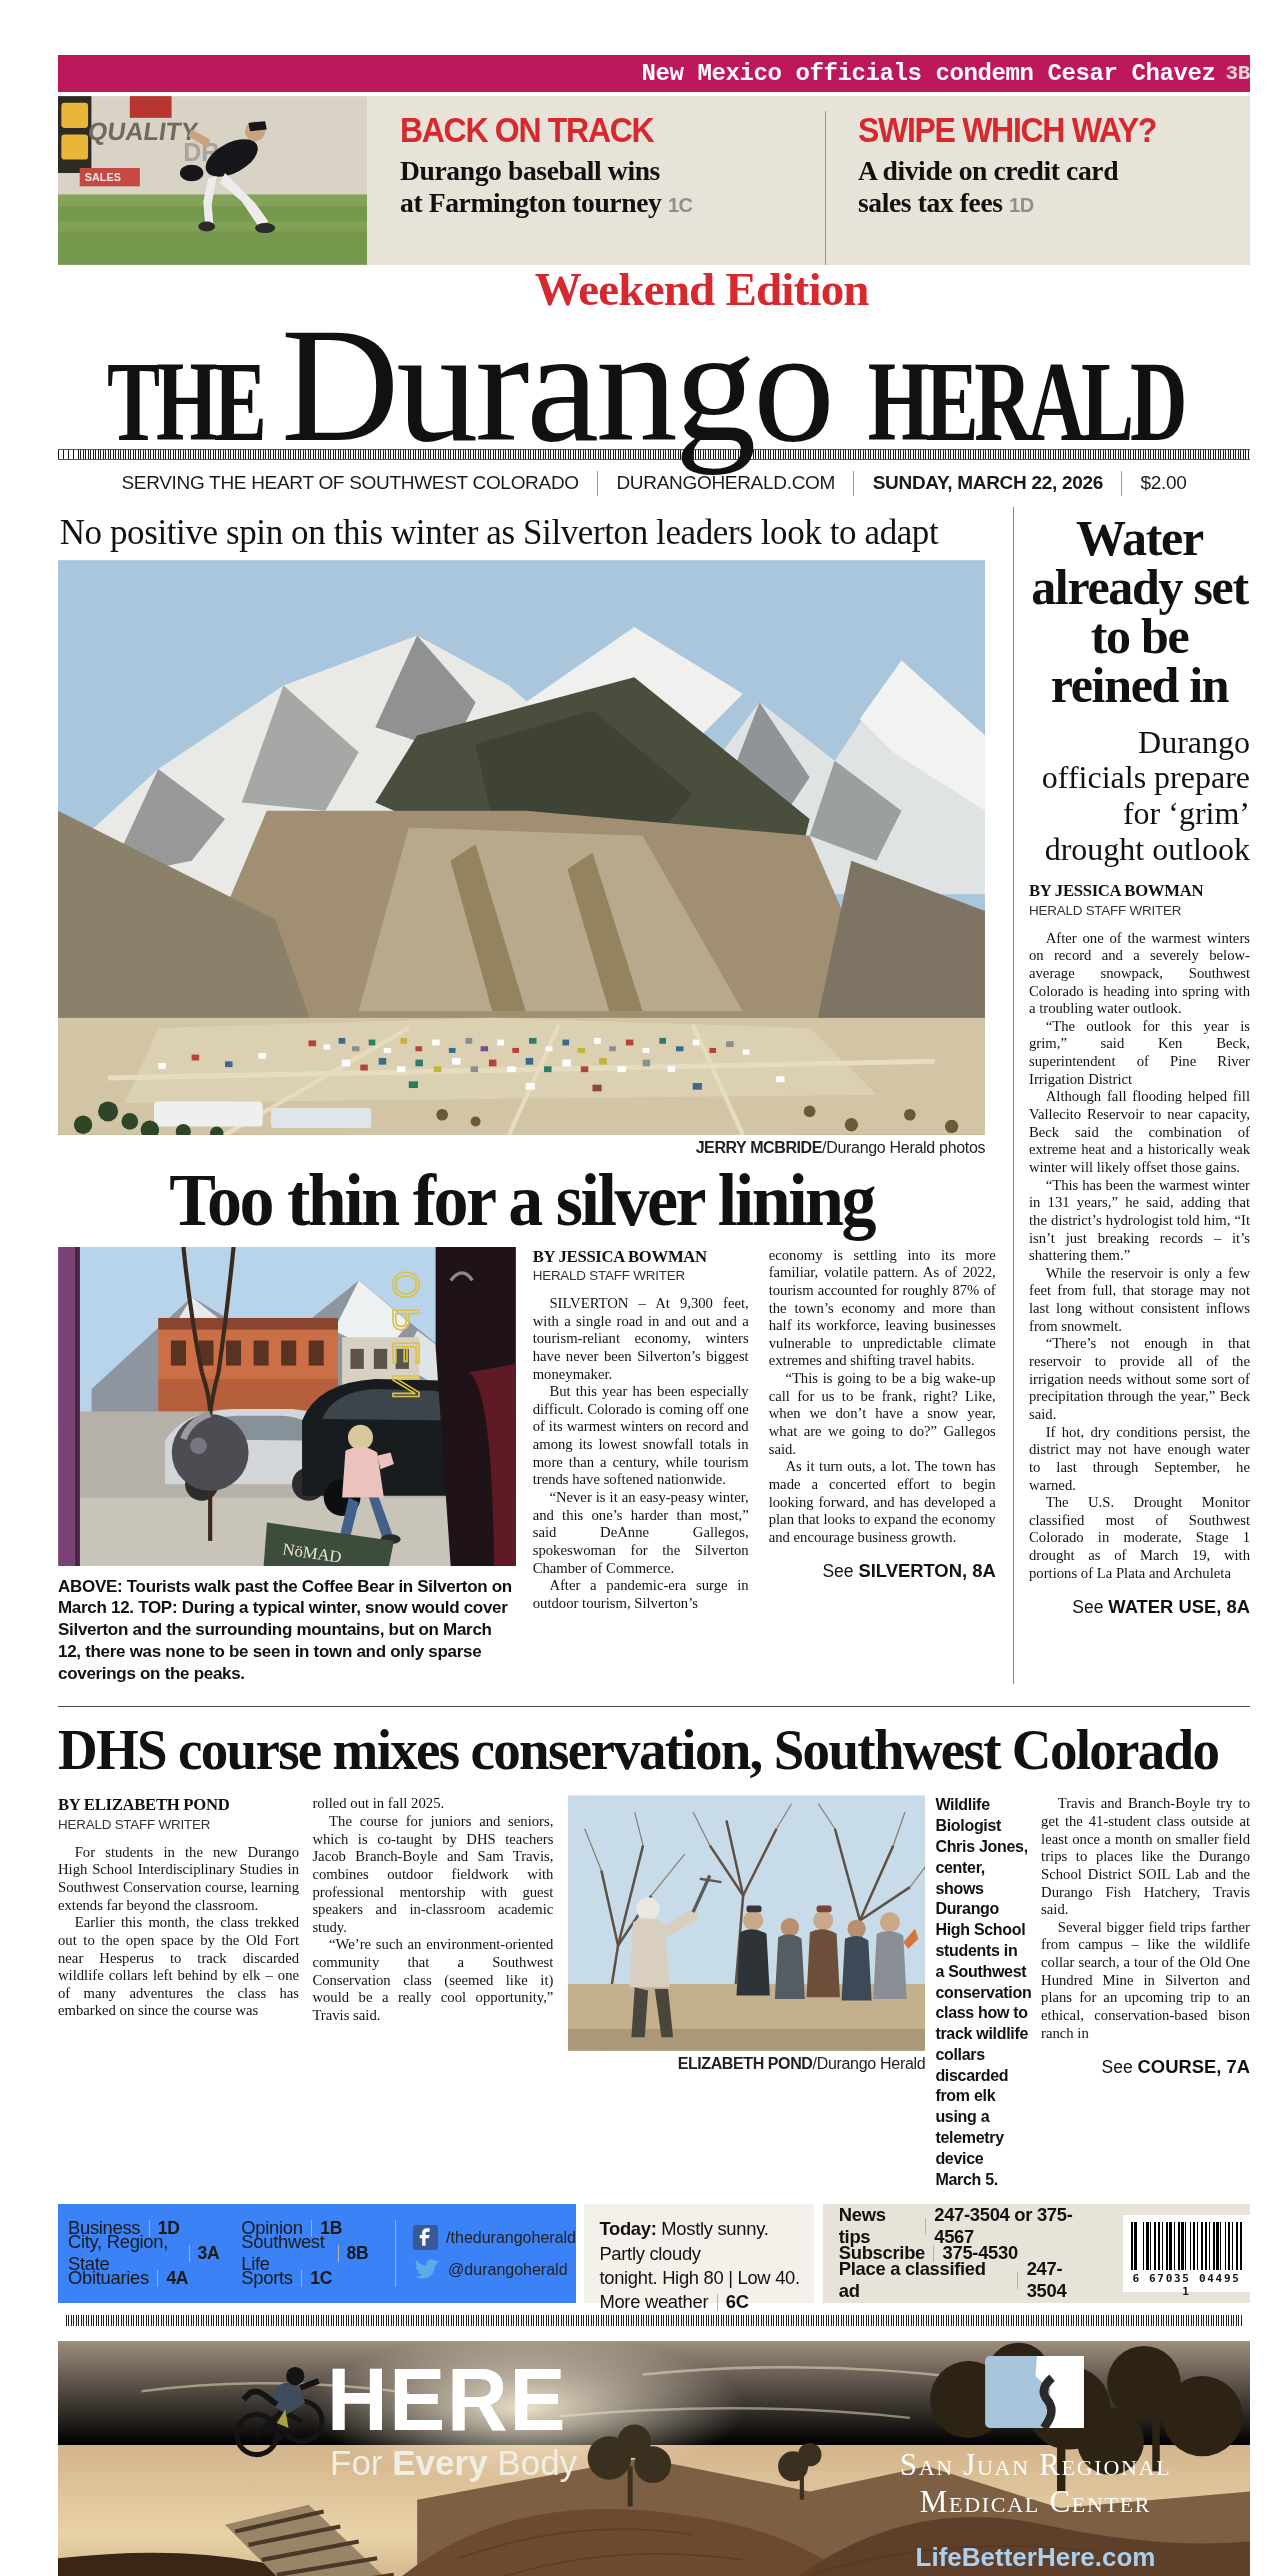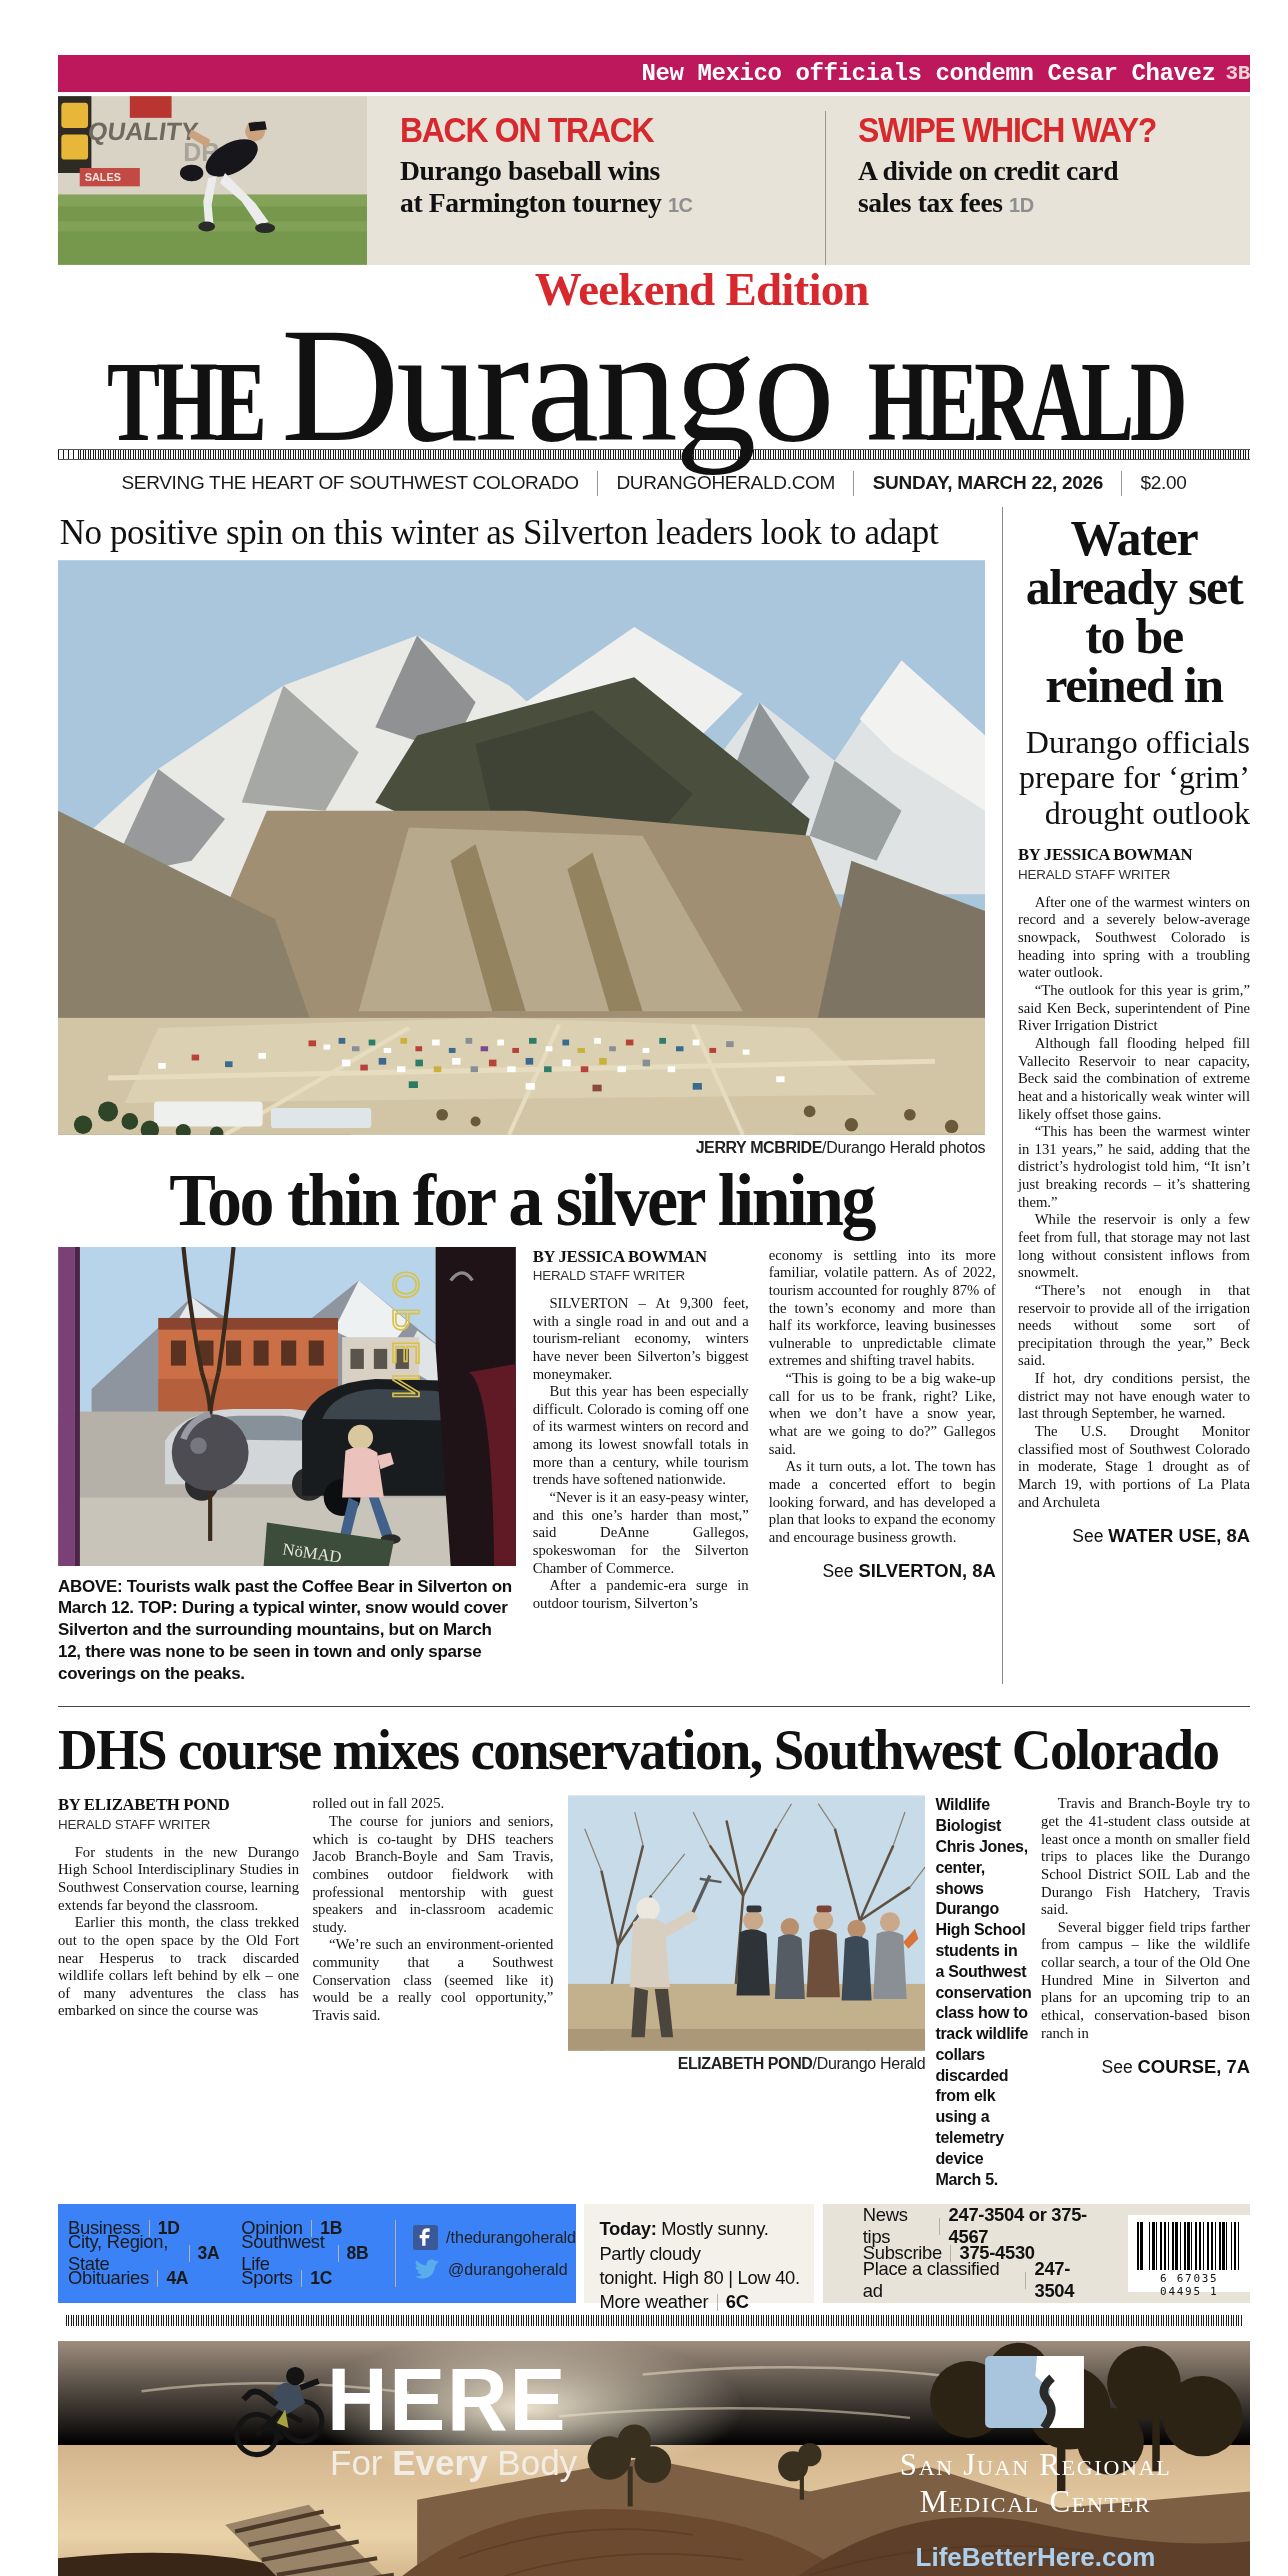--- a/index.html
+++ b/index.html
@@ -37,21 +37,21 @@
 
   
   .dateline { display:flex; align-items:center; justify-content:center; height:47px;
               font-family:"Liberation Sans", sans-serif; font-size:19px; color:#1a1a1a; letter-spacing:-0.3px;}
   .dl-sep { width:0.8px; height:25px; background:#999; margin:0 18.4px; }
   .dl-date { font-weight:bold; }
 
   
   .main-flex { display:flex; }
   .left-col { width:944px; flex:none; padding-right:16.7px; }
-  .right-col { flex:1; border-left:0.8px solid #8a8a8a; padding-left:15px; }
+  .right-col { flex:1; border-left:0.8px solid #8a8a8a; padding-left:15px;margin-left:11px; }
 
   .lead-kicker { font-size:35px; line-height:1.05; margin:8.4px 0 8.4px 1.7px; letter-spacing:-0.4px;}
   .main-photo svg, .small-photo svg, .dhs-photo svg, .teaser-photo svg { display:block; }
   .photo-credit { text-align:right; font-family:"Liberation Sans", sans-serif; font-size:16px; color:#222; margin-top:3.3px; letter-spacing:-0.3px;}
   .photo-credit b { letter-spacing:-0.4px; }
   .lead-headline { font-size:70px; font-weight:bold; letter-spacing:-2.5px; text-align:center;
                    margin:11.7px 0 11.7px 0; line-height:0.95; transform:scaleY(1.05); }
 
   .article-row { display:flex; }
   .photo-col { width:458px; flex:none; margin-right:16.7px; }
@@ -89,21 +89,21 @@
   .idx-list { margin-right:22px; }
   .idx-row { display:flex; align-items:center; height:25px; font-size:18.4px; color:#1a1a1a; letter-spacing:-0.3px;}
   .idx-div { width:0.8px; height:16.7px; background:#b5b1a6; margin:0 8.4px; }
   .idx-row b { font-size:17.5px; }
   .panel-a .vsep { width:0.8px; height:67px; background:#b5b1a6; margin:0 16.7px 0 5px; }
   .social { display:flex; flex-direction:column; gap:8.4px; }
   .soc-row { display:flex; align-items:center; gap:8.4px; font-size:16px; color:#222; }
   .panel-b { width:230px; flex:none; background:#f3f1ea; margin-left:8.4px; padding:13.4px 0 0 15px;
              font-size:18.4px; line-height:1.32; letter-spacing:-0.3px;}
   .panel-b .mw { display:flex; align-items:center; }
-  .panel-c { flex:1; background:#e7e3d8; margin-left:8.4px; display:flex; align-items:center; padding-left:40px;}
+  .panel-c { flex:1; background:#e7e3d8; margin-left:8.4px; display:flex; align-items:center; padding-left:16px;font-weight:bold;}
   .contact { }
   .c-row { display:flex; align-items:center; height:27px; font-size:18.4px; letter-spacing:-0.3px;}
   .c-row b { font-size:18.4px; }
   .barcode-box { width:134px; height:77px; background:#fff; margin-left:22px; padding:6.7px 8.4px 0; }
   .bars { height:48px; background:repeating-linear-gradient(90deg,#000 0 1.7px,#fff 1.7px 3.3px,#000 3.3px 5.8px,#fff 5.8px 7.5px,#000 7.5px 8.4px,#fff 8.4px 11.7px); }
   .bc-num { font-family:"DejaVu Sans Mono", monospace; font-size:11px; text-align:center; margin-top:2.5px; letter-spacing:1.7px;}
 
   
   .pre-ad { margin:11.7px 8.4px 0; height:11px; background:repeating-linear-gradient(90deg,#1a1a1a 0 0.8px,#fff 0.8px 2.5px); }
   .ad { position:relative; margin-top:15px; height:259px; }

